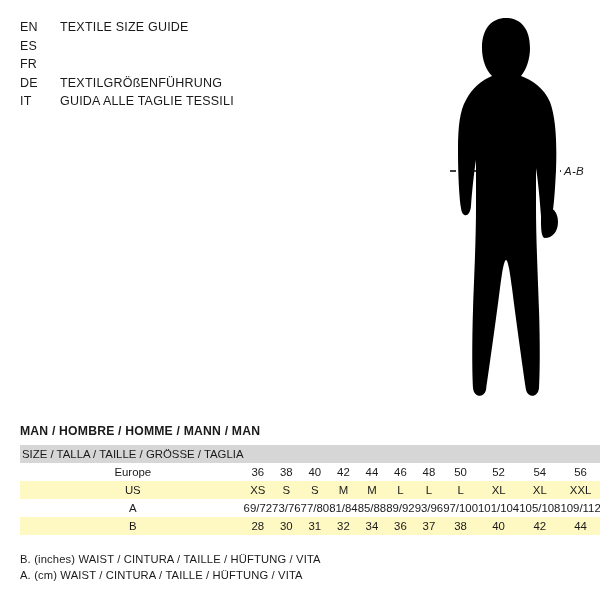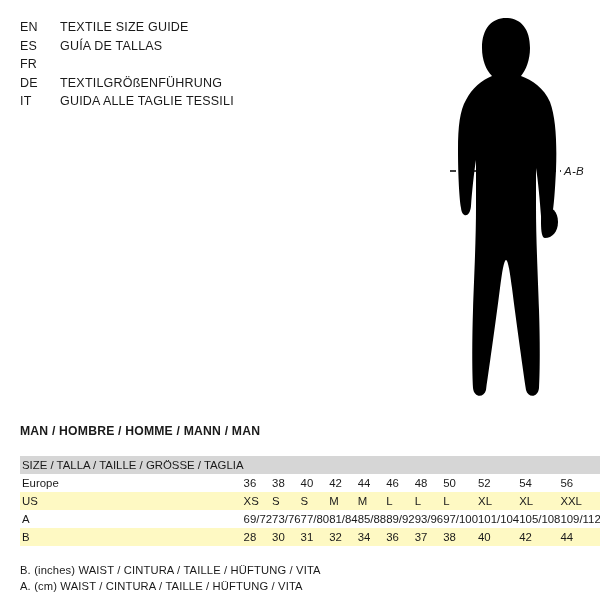--- a/index.html
+++ b/index.html
@@ -73,30 +73,30 @@
   .table-section {
     position: absolute;
     left: 20px;
     top: 424px;
     width: 560px;
   }
   .gender-title {
     font-size: 12.2px;
     font-weight: bold;
     letter-spacing: 0.2px;
-    margin-bottom: 18px;
+    margin-bottom: 7px;
   }
   table.size-table {
     border-collapse: collapse;
     width: 560px;
     font-size: 11.4px;
   }
   table.size-table td {
     padding: 3px 0 3px 0;
-    text-align: left;
+    text-align: center;
     white-space: nowrap;
   }
   table.size-table tr.head-row {
     background: #d6d6d6;
   }
   table.size-table tr.head-row td {
     font-weight: normal;
     padding-left: 2px;
   }
   table.size-table tr.alt td {
@@ -122,21 +122,20 @@
 
 <div class="page">
 
   <div class="lang-block">
     <div class="lang-row">
       <span class="lang-code">EN</span>
       <span class="lang-text">TEXTILE SIZE GUIDE</span>
     </div>
     <div class="lang-row">
       <span class="lang-code">ES</span>
-      <span class="lang-text">GUÍA DE TALLAS</span>
     </div>
     <div class="lang-row">
       <span class="lang-code">FR</span>
     </div>
     <div class="lang-row">
       <span class="lang-code">DE</span>
       <span class="lang-text">TEXTILGRÖßENFÜHRUNG</span>
     </div>
     <div class="lang-row">
       <span class="lang-code">IT</span>

